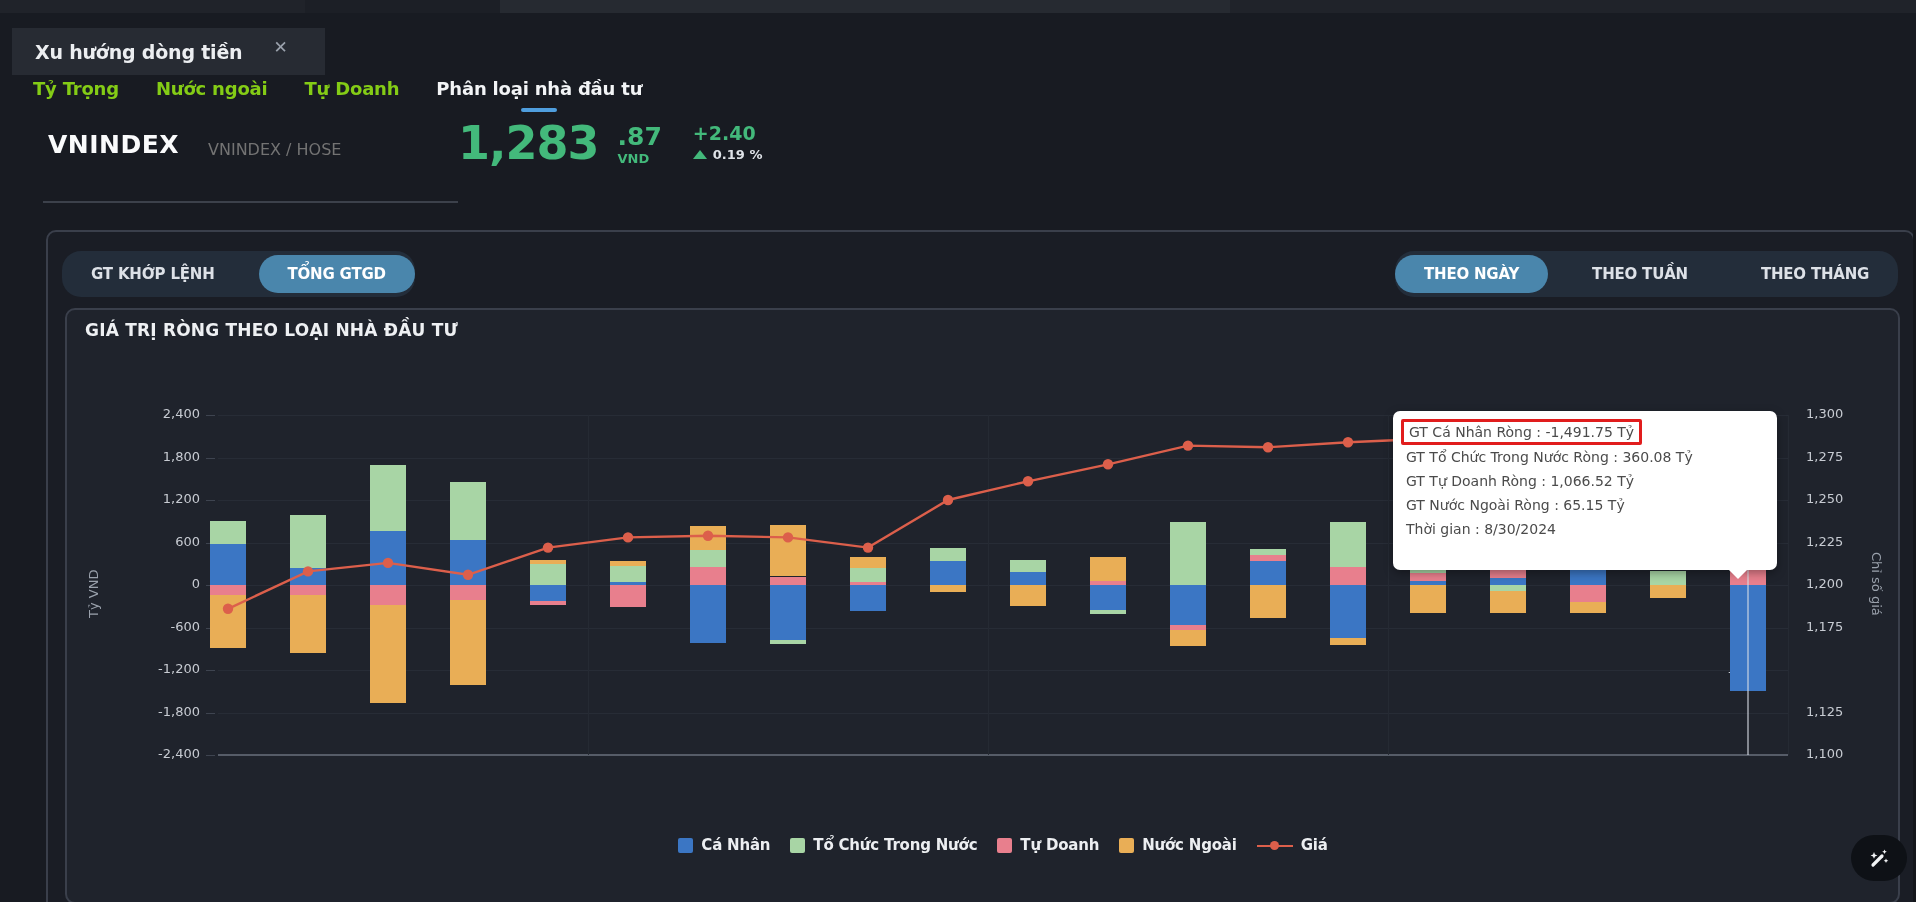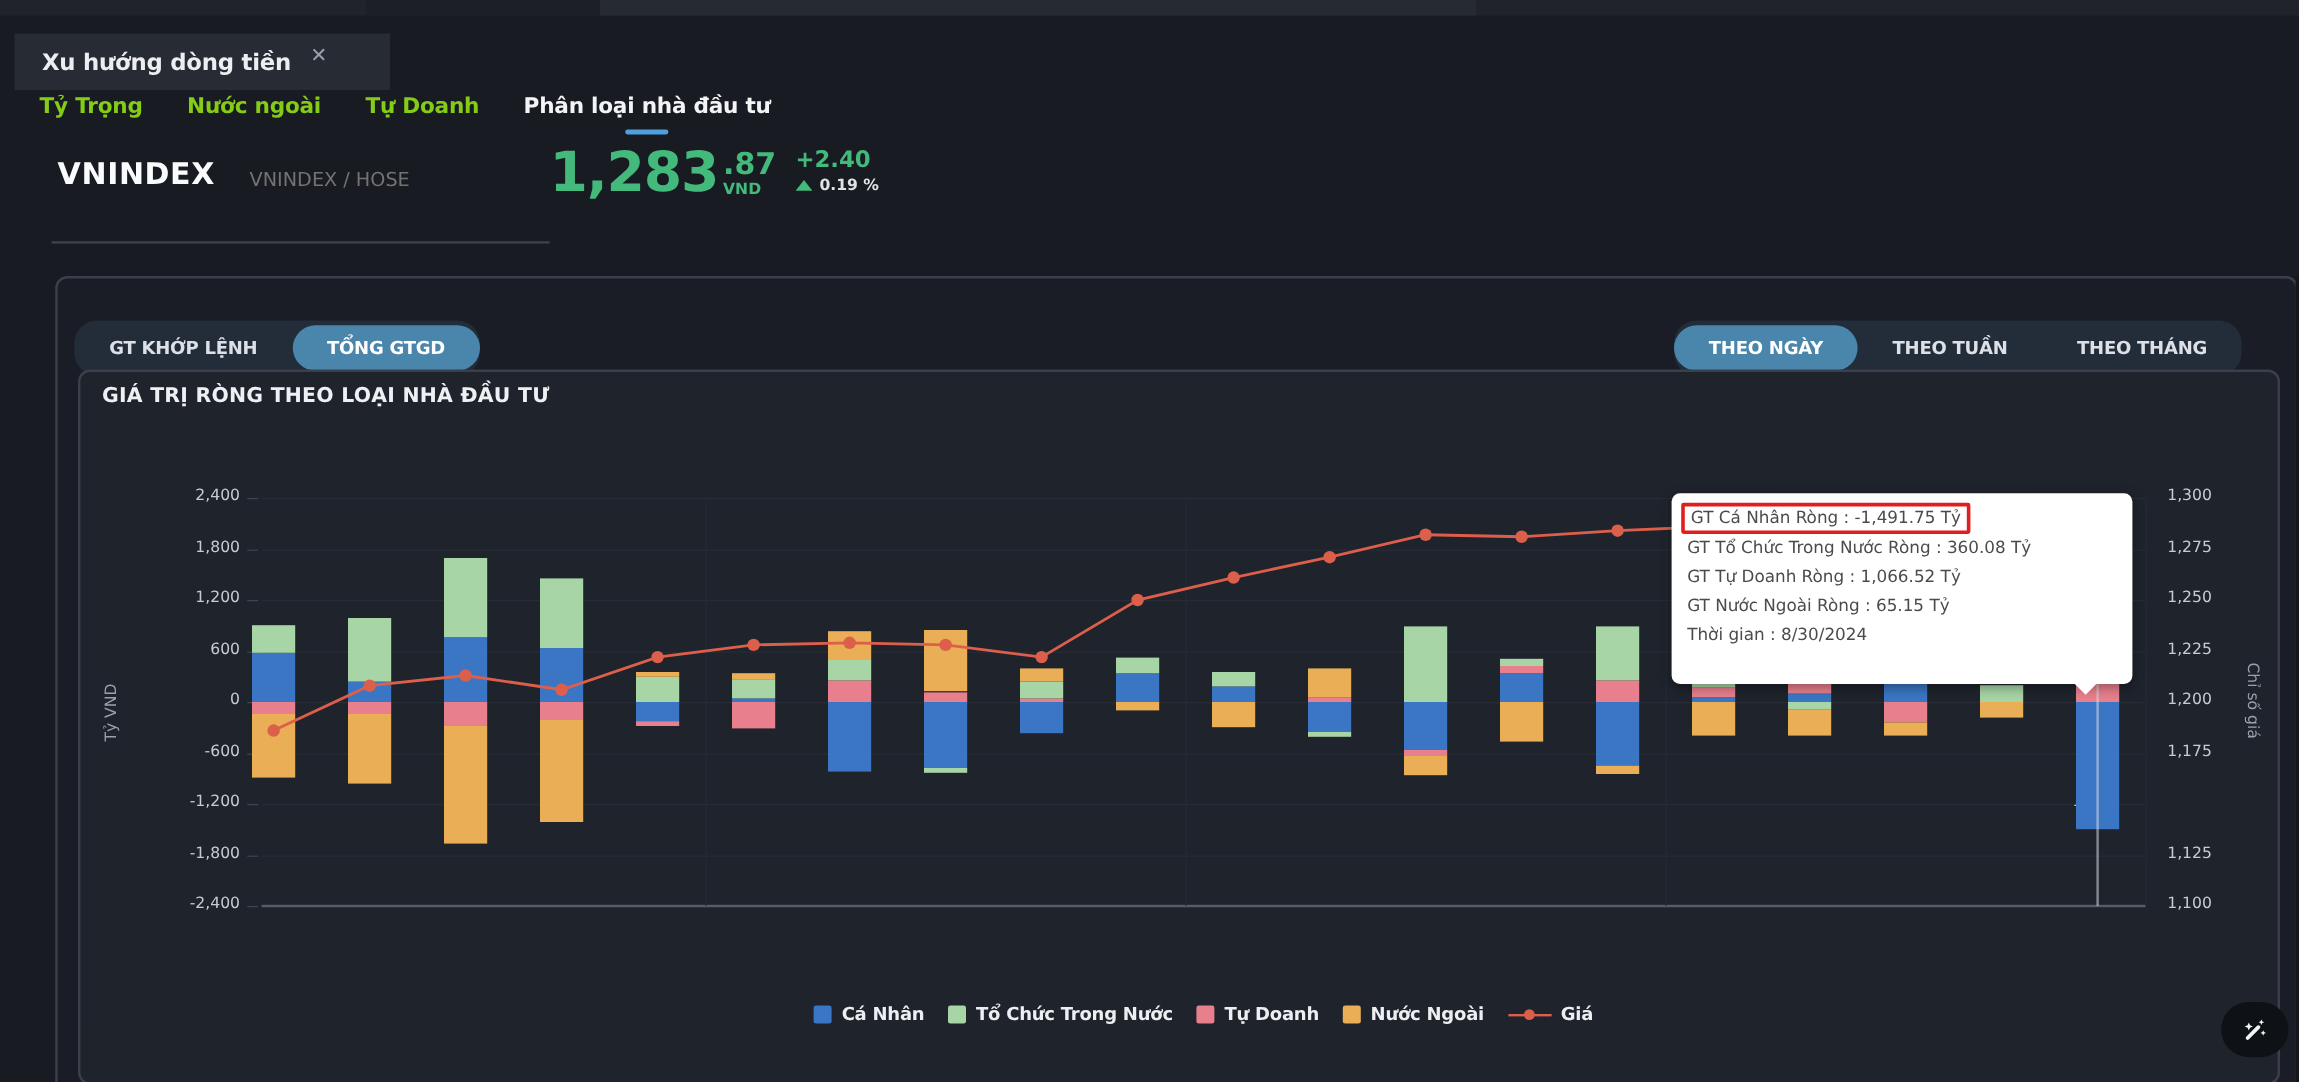--- a/index.html
+++ b/index.html
@@ -1,18 +1,18 @@
 <!DOCTYPE html>
 <html><head>
 <meta charset="utf-8">
 <style>
   html,body{margin:0;padding:0;background:#181b22;overflow:hidden;}
   #app{position:relative;width:1916px;height:902px;background:#181b22;
        font-family:"DejaVu Sans","Liberation Sans",sans-serif;color:#e9ebee;}
-  .abs{position:absolute;}
+  .abs{position:absolute;gap:15px;}
   
   .topstrip{left:0;top:0;width:1916px;height:13px;background:#20232a;}
   .topstrip .seg1{left:305px;top:0;width:195px;height:13px;background:#1c1f26;}
   .topstrip .seg2{left:500px;top:0;width:730px;height:13px;background:#262a31;}
   
   .doc-tab{left:12px;top:28px;width:313px;height:47px;background:#272b33;
            display:flex;align-items:center;padding:0 0 0 23px;box-sizing:border-box;}
   .doc-tab-title{font-size:19px;font-weight:bold;color:#eceef1;letter-spacing:-0.2px;}
   .doc-tab-close{margin-left:16px;color:#9aa1ac;font-size:17px;cursor:pointer;line-height:1;position:relative;top:-4px;}
   
@@ -34,21 +34,21 @@
   .chg-val{font-size:19px;font-weight:bold;color:#43b97b;line-height:1;}
   .chg-row{display:flex;align-items:center;margin-top:4px;gap:6px;}
   .chg-tri{width:0;height:0;border-left:7px solid transparent;border-right:7px solid transparent;border-bottom:9px solid #43b97b;}
   .chg-pct{font-size:13px;font-weight:bold;color:#dfe3e8;}
   
   .card{left:46px;top:230px;width:1865px;height:700px;border:2px solid #3a3f4b;border-radius:10px;background:#1a1d25;}
   .panel{left:65px;top:308px;width:1835px;height:596px;border:2px solid #3a3f4b;border-radius:10px;background:#1f232c;box-sizing:border-box;}
   .right-gutter{left:1913px;top:230px;width:3px;height:672px;background:#14161b;}
   .chart-title{left:85px;top:320px;font-size:17px;font-weight:bold;color:#eef0f3;letter-spacing:0.2px;}
   
-  .toggle-group{height:46px;background:#232d3a;border-radius:19px;display:flex;align-items:center;margin-top:16px;}
+  .toggle-group{height:46px;background:#232d3a;border-radius:19px;display:flex;align-items:center;}
   .tg-left{left:62px;top:251px;}
   .tg-right{left:1395px;top:251px;}
   .toggle-item{height:38px;border-radius:19px;display:flex;align-items:center;justify-content:center;
                font-size:15px;font-weight:bold;color:#dde1e7;padding:0 29px;cursor:pointer;box-sizing:border-box;letter-spacing:-0.2px;}
   .toggle-item.active{background:#4a86ac;color:#ffffff;}
   
   .gridline{position:absolute;height:1px;background:#272c36;}
   .vgridline{position:absolute;width:1px;background:#252a33;}
   .axisline{position:absolute;height:2px;background:#565c68;}
   .ytick-label{position:absolute;font-size:13px;color:#c7cbd2;width:70px;text-align:right;}

